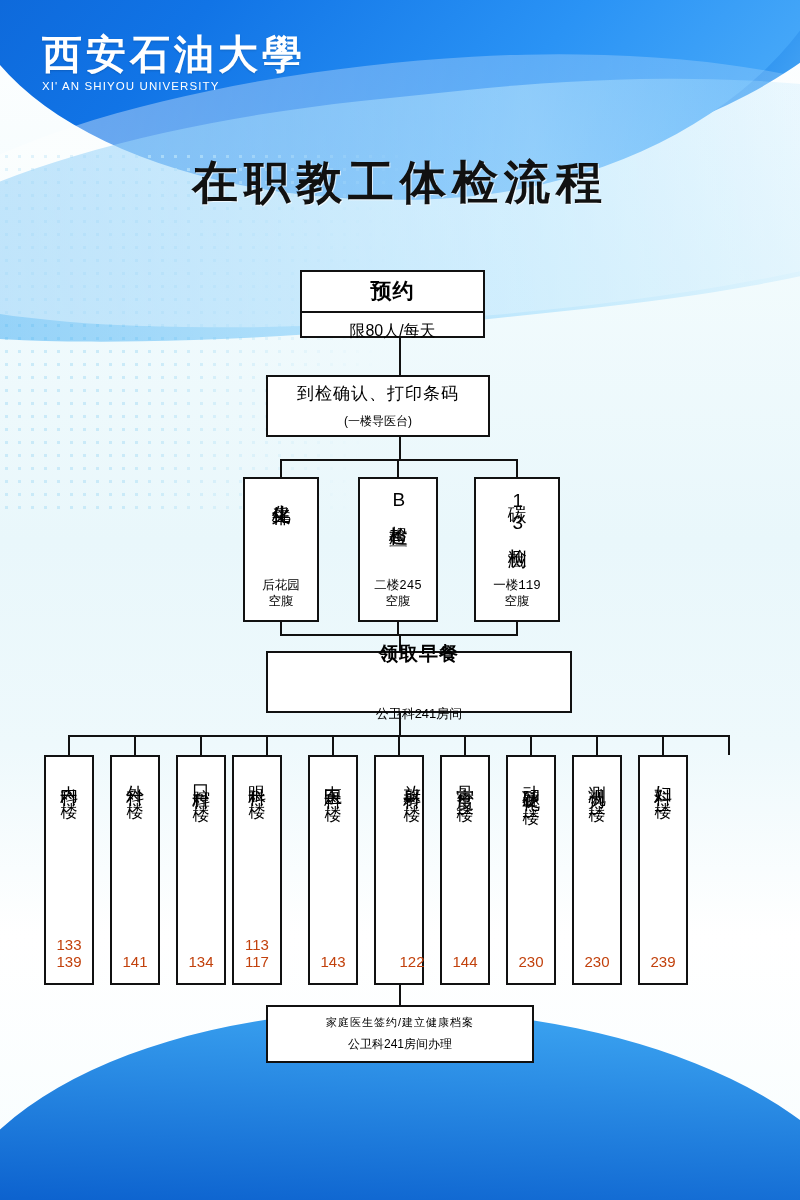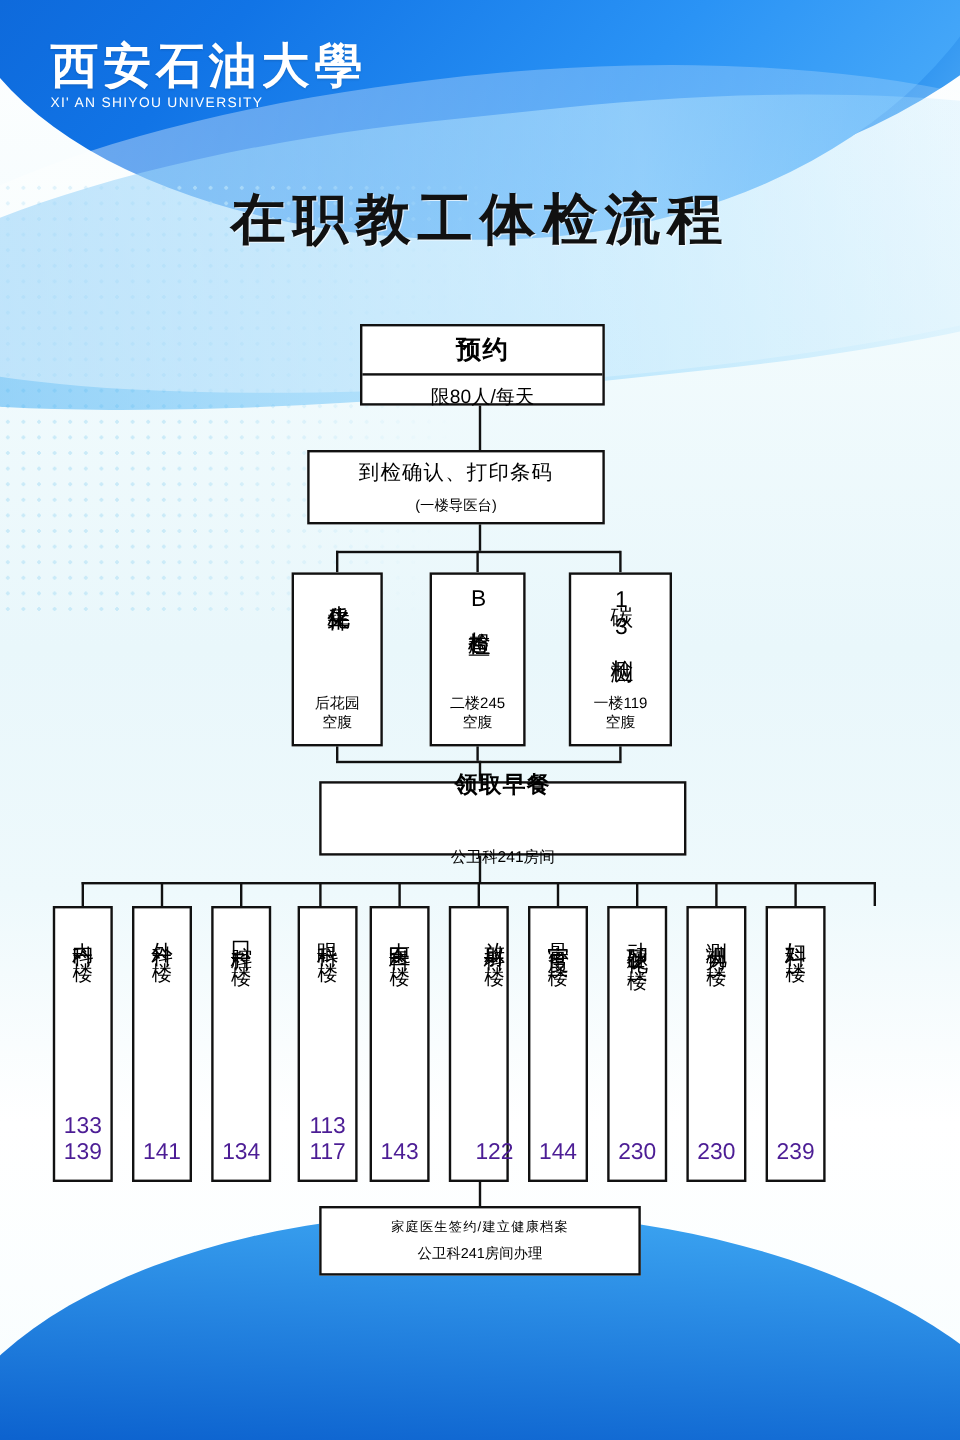--- a/index.html
+++ b/index.html
@@ -209,31 +209,31 @@
   }
   .node-split .n-title {
     border-bottom: 2px solid #111;
     width: 100%;
     padding-bottom: 6px;
   }
 
   
   #node-appointment {
     left: 300px; top: 15px;
-    width: 204px; height: 68px;
+    width: 185px; height: 68px;
     padding: 0;
     justify-content: flex-start;
   }
   #node-appointment .n-title { padding: 5px 0 6px; }
   #node-appointment .n-sub { font-size: 16px; margin-top: 8px; }
 
   
   #node-checkin {
-    left: 256px; top: 120px;
-    width: 248px; height: 62px;
+    left: 266px; top: 120px;
+    width: 224px; height: 62px;
   }
   #node-checkin .n-title { font-size: 17px; font-weight: normal; }
   #node-checkin .n-sub { font-size: 12px; margin-top: 8px; }
 
   
   .vnode {
     position: absolute;
     box-sizing: border-box;
     border: 2px solid #111;
     background: #fff;
@@ -252,20 +252,21 @@
     text-orientation: upright;
     letter-spacing: 1px;
     height: 84px;
   }
   .vnode .v-sub {
     margin-top: 6px;
     font-size: 12.5px;
     line-height: 1.25;
     text-align: center;
     color: #000;
+    font-family: Liberation Mono, monospace;
   }
   #vn-0 { left: 243px; top: 222px; width: 76px; height: 145px; }
   #vn-1 { left: 358px; top: 222px; width: 80px; height: 145px; }
   #vn-2 { left: 474px; top: 222px; width: 86px; height: 145px; }
 
   
   #node-breakfast {
     left: 266px; top: 396px;
     width: 306px; height: 62px; gap: 32px;
   }
@@ -300,24 +301,24 @@
     text-orientation: upright;
     font-size: 17px;
     letter-spacing: 2px;
     line-height: 1;
     color: #000;
     margin-top: 10px;
   }
   .dept .d-room {
     margin-top: auto;
     margin-bottom: 12px;
-    font-size: 19px;
+    font-size: 15px;
     line-height: 1.12;
     text-align: center;
-    color: #4c1d95;
+    color: #c2410c;
   }
 
   
   #node-family {
     left: 266px; top: 750px;
     width: 268px; height: 58px;
   }
   #node-family .n-title { font-size: 11px; font-weight: normal; }
   #node-family .n-sub { font-size: 12px; margin-top: 6px; }
 
@@ -431,21 +432,21 @@
     <div class="dept" style="left:110px;">
       <div class="d-name">外科</div>
       <div class="d-floor">一楼</div>
       <div class="d-room">141</div>
     </div>
     <div class="dept" style="left:176px;">
       <div class="d-name">口腔科</div>
       <div class="d-floor">一楼</div>
       <div class="d-room">134</div>
     </div>
-    <div class="dept" style="left:248px;">
+    <div class="dept" style="left:232px;">
       <div class="d-name">眼科</div>
       <div class="d-floor">一楼</div>
       <div class="d-room">
           <div>113</div>
           <div>117</div>
         </div>
     </div>
     <div class="dept" style="left:308px;">
       <div class="d-name">中医科</div>
       <div class="d-floor">一楼</div>

